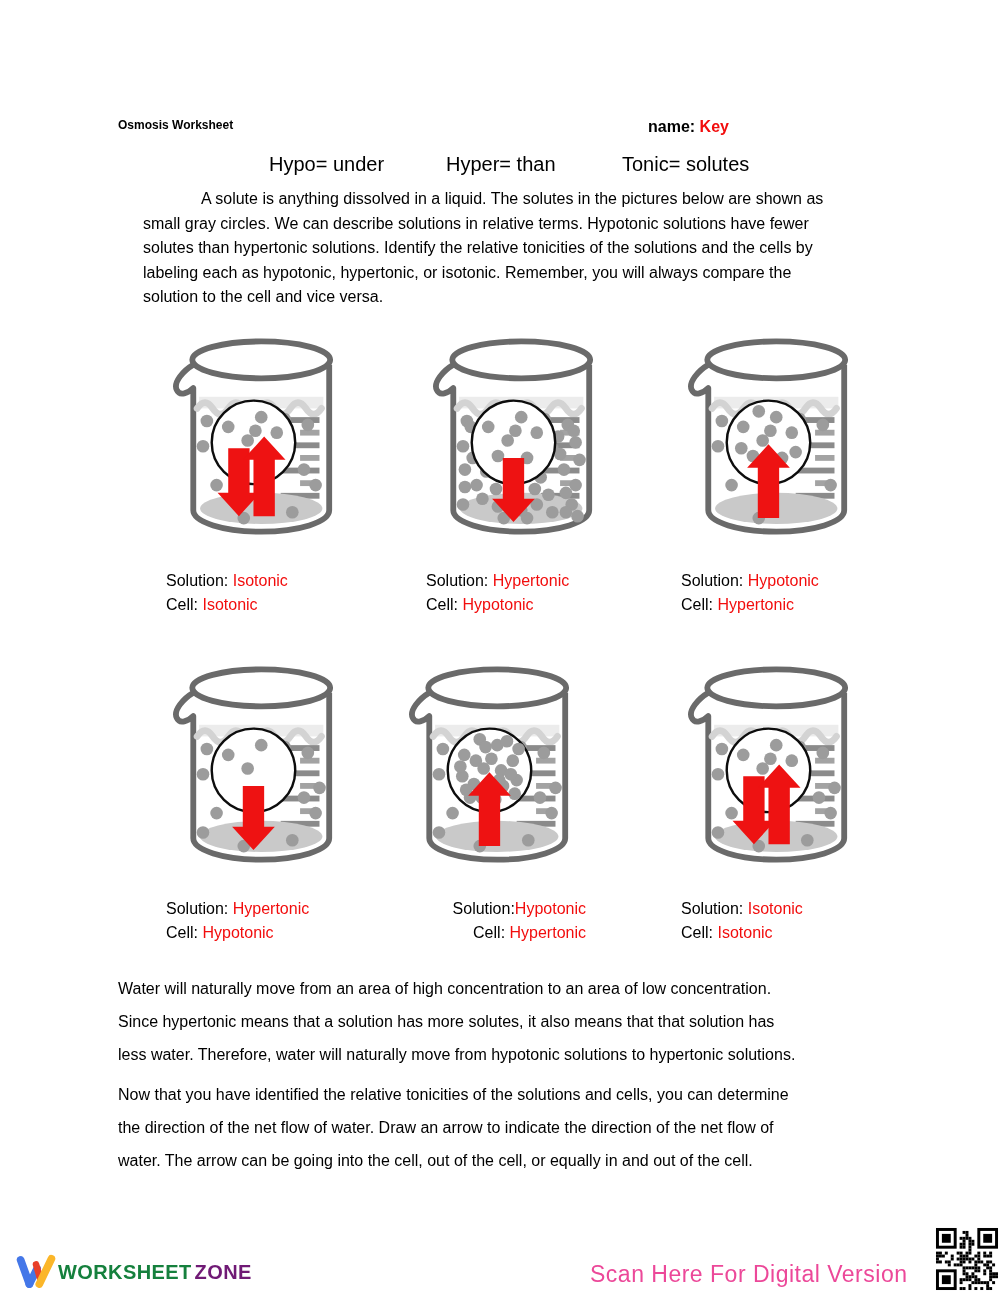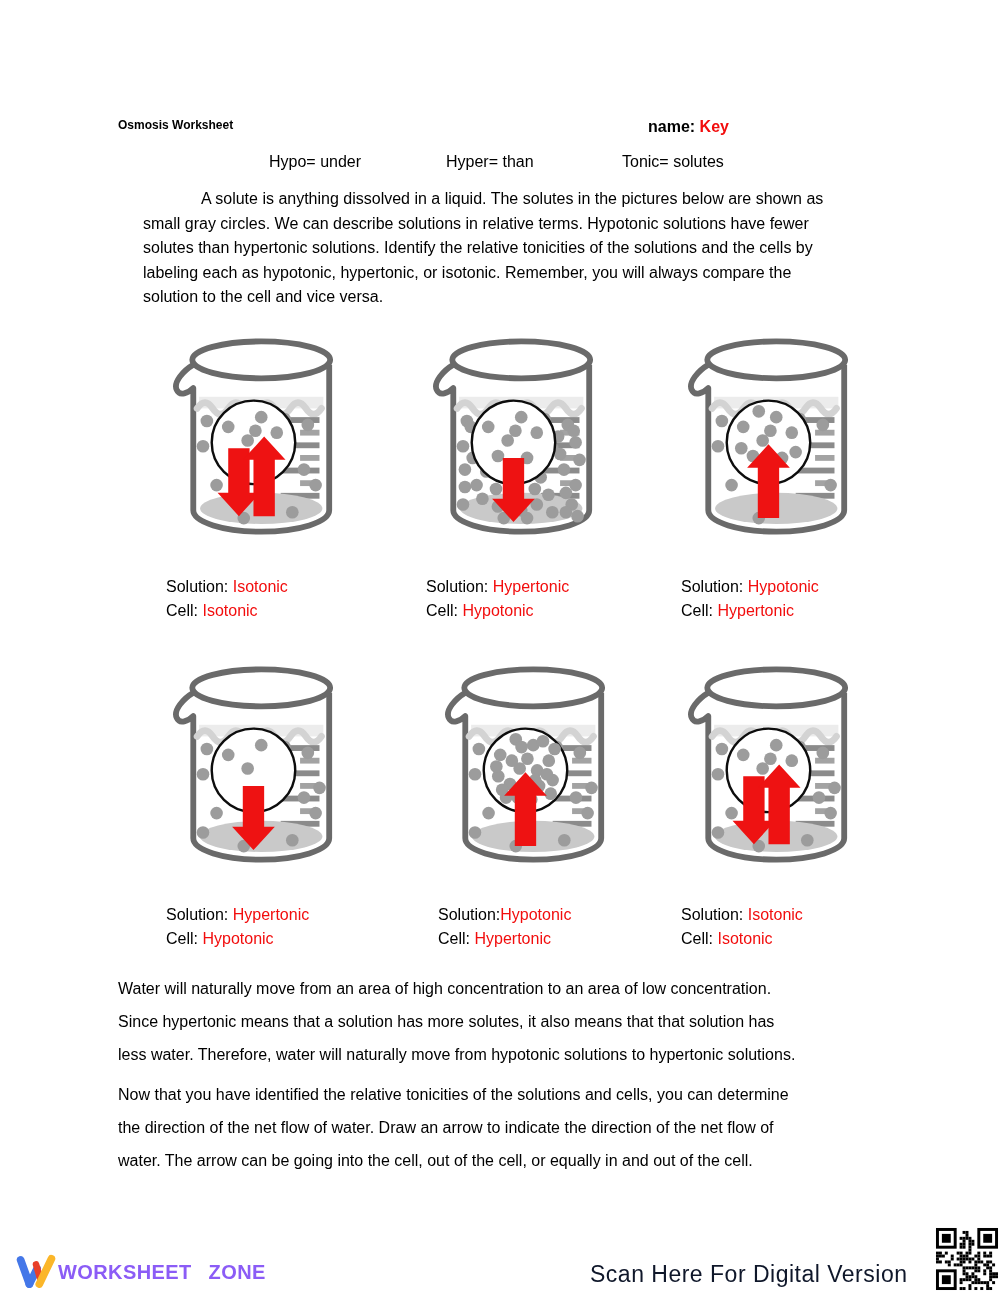--- a/index.html
+++ b/index.html
@@ -6,38 +6,38 @@
   body{
     width:1000px;height:1294px;position:relative;background:#ffffff;
     font-family:"Liberation Sans","DejaVu Sans",sans-serif;color:#000;
     overflow:hidden;
   }
   .abs{position:absolute;}
   .red{color:#f20d0d;}
   .pre{white-space:pre;}
   #page-title{left:118px;top:118px;font-size:12px;font-weight:bold;}
   #name-line{left:648px;top:118px;font-size:16px;font-weight:bold;}
-  .def{top:153px;font-size:16px;}
+  .def{top:153px;font-size:20px;}
   #def-hypo{left:269px;}
   #def-hyper{left:446px;}
   #def-tonic{left:622px;}
   .para{font-size:16px;line-height:33px;white-space:pre;}
   #intro{left:118px;top:187px;text-indent:58px;line-height:24.5px;margin-left:25px;}
   #para-water{left:118px;top:972px;}
   #para-arrows{left:118px;top:1064px;margin-top:14px;}
   .beaker-cell{position:absolute;width:190px;}
   .beaker-art{width:185px;height:233px;}
-  .beaker-label{margin-top:20px;margin-left:6px;font-size:16px;line-height:24px;}
+  .beaker-label{margin-top:14px;margin-left:6px;font-size:16px;line-height:24px;}
   .label-line span{white-space:pre;}
   
   #logo-icon{left:14px;top:1250px;width:44px;height:44px;}
   #brand-text{left:58px;top:1261px;font-size:20px;font-weight:bold;letter-spacing:.4px;}
-  #brand-first{color:#8b5cf6;}
-  #brand-second{color:#8b5cf6;margin-left:17px;}
-  #scan-text{left:590px;top:1261px;font-size:23px;font-weight:500;letter-spacing:.5px;color:#0f172a;}
+  #brand-first{color:#15803d;}
+  #brand-second{color:#701a75;margin-left:3px;}
+  #scan-text{left:590px;top:1261px;font-size:23px;font-weight:500;letter-spacing:.5px;color:#ec4899;}
   #qr{left:935px;top:1227px;width:64px;height:64px;}
 </style>
 </head>
 <body>
 
 <div class="abs" id="page-title">Osmosis Worksheet</div>
 <div class="abs" id="name-line"><span class="pre">name: </span><span class="red">Key</span></div>
 
 <div class="abs def" id="def-hypo">Hypo= under</div>
 <div class="abs def" id="def-hyper">Hyper= than</div>
@@ -237,21 +237,21 @@
           <circle cx="70" cy="108" r="6.5" fill="#9c9c9c"></circle>
           <circle cx="104" cy="98" r="6.5" fill="#9c9c9c"></circle>
           <circle cx="90" cy="122" r="6.5" fill="#9c9c9c"></circle>
           <path d="M85,140 L107,140 L107,182 L118,182 L96,206 L74,182 L85,182 Z" fill="#ee1212"></path>
         </svg></div>
     <div class="beaker-label">
       <div class="label-line"><span>Solution: </span><span class="red">Hypertonic</span></div>
       <div class="label-line"><span>Cell: </span><span class="red">Hypotonic</span></div>
     </div>
   </div>
-    <div class="beaker-cell" style="left: 432px; top: 650px;">
+    <div class="beaker-cell" style="left: 396px; top: 650px; text-align: right;">
     <div class="beaker-art"><svg width="185" height="233" viewBox="0 0 190 240">
           <path d="M34,44 C24,50 13,62 17,70 C20,77 29,73 34,68 L34,194 A70,22 0 0 0 174,194 L174,44" fill="#fff" stroke="#6a6a6a" stroke-width="6" stroke-linejoin="round"></path>
           <ellipse cx="104" cy="39" rx="71" ry="19" fill="#fff" stroke="#6a6a6a" stroke-width="6"></ellipse>
           <rect x="40" y="77" width="128" height="12" fill="#ececec"></rect>
           <path d="M38,89 Q46,77 54,89 T70,89 T86,89 T102,89 T118,89 T134,89 T150,89 T166,89" fill="none" stroke="#d3d3d3" stroke-width="7" stroke-linecap="round"></path>
           <rect x="124" y="98" width="40" height="6" fill="#8b8b8b"></rect>
           <rect x="144" y="111" width="20" height="6" fill="#a3a3a3"></rect>
           <rect x="124" y="124" width="40" height="6" fill="#8b8b8b"></rect>
           <rect x="144" y="137" width="20" height="6" fill="#a3a3a3"></rect>
           <rect x="124" y="150" width="40" height="6" fill="#8b8b8b"></rect>

